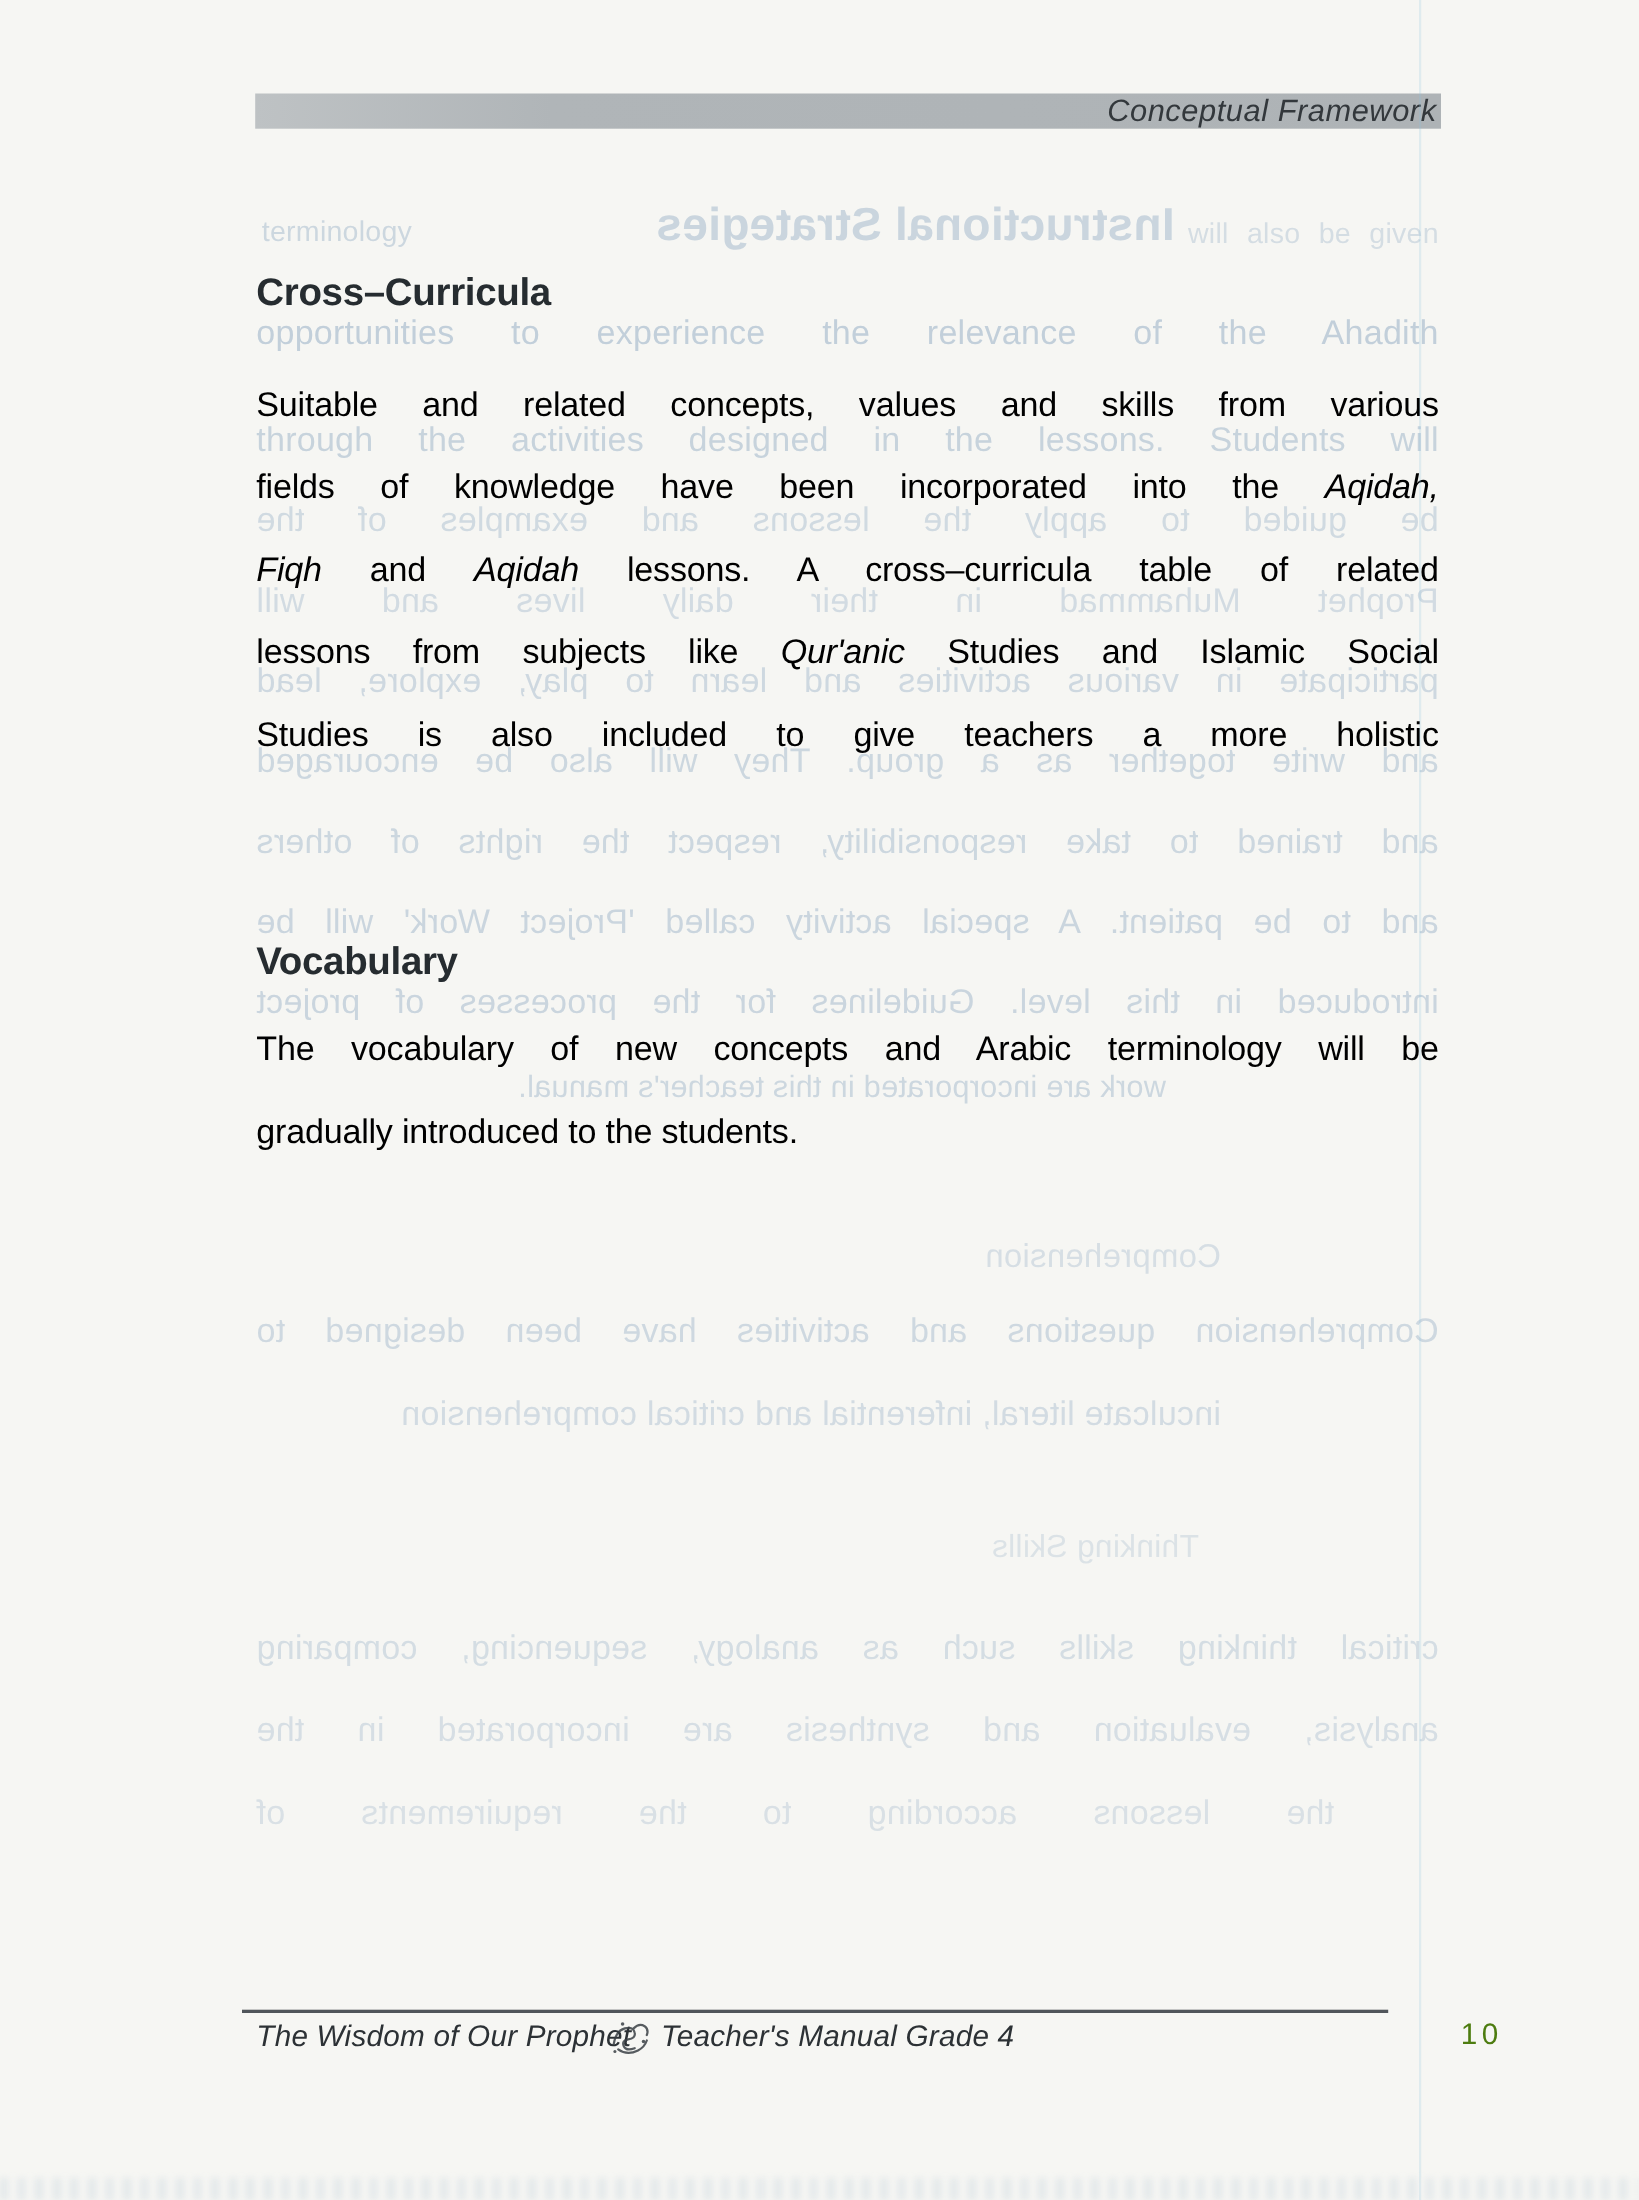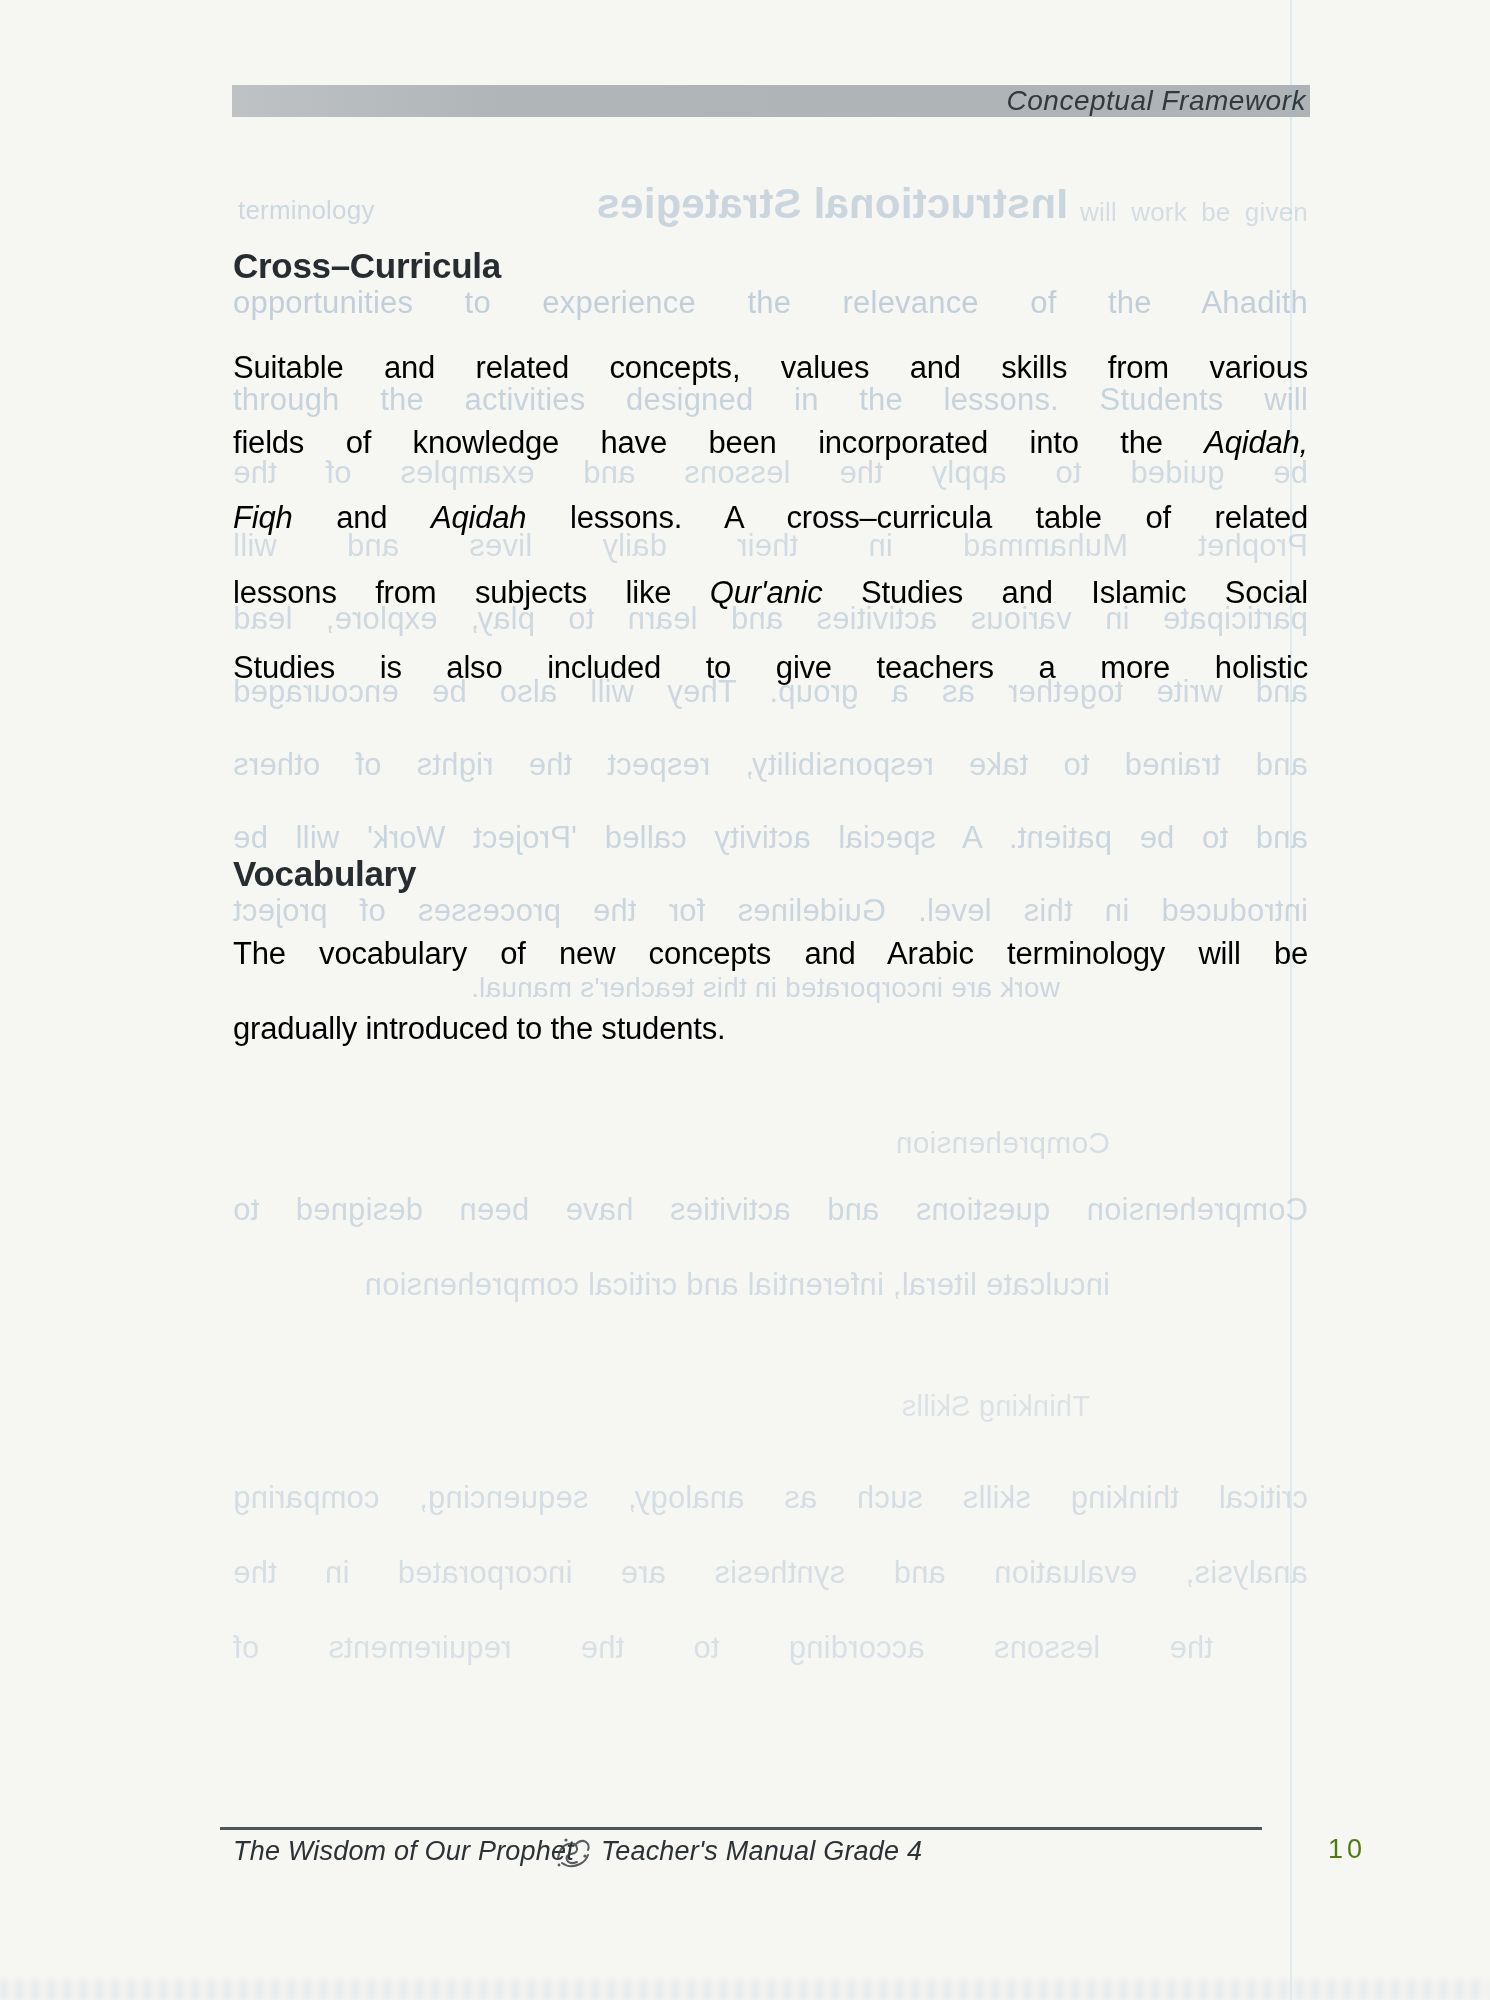--- a/index.html
+++ b/index.html
@@ -81,21 +81,21 @@
 
 <div id="canvas">
 
   <div class="header-bar">
     <span class="header-label">Conceptual Framework</span>
   </div>
 
   <div id="ghost-layer">
       <div class="ghostline" style="left: 238px; top: 196px; width: 230px; font-size: 26px; opacity: 0.4;">terminology</div>
       <div class="ghostline mir b" style="left: 468px; top: 180px; width: 600px; font-size: 42px; opacity: 0.42;">Instructional Strategies</div>
-      <div class="ghostline just" style="left: 1080px; top: 198px; width: 228px; font-size: 26px; opacity: 0.32;">will work be given</div>
+      <div class="ghostline just" style="left: 1080px; top: 198px; width: 228px; font-size: 26px; opacity: 0.32;">will also be given</div>
       <div class="ghostline just" style="left: 233px; top: 382px; width: 1075px; font-size: 31px; opacity: 0.45;">through the activities designed in the lessons. Students will</div>
       <div class="ghostline just" style="left: 233px; top: 285px; width: 1075px; font-size: 31px; opacity: 0.5;">opportunities to experience the relevance of the Ahadith</div>
       <div class="ghostline mir just" style="left: 233px; top: 455px; width: 1075px; font-size: 31px; opacity: 0.36;">be guided to apply the lessons and examples of the</div>
       <div class="ghostline mir just" style="left: 233px; top: 528px; width: 1075px; font-size: 31px; opacity: 0.34;">Prophet Muhammad in their daily lives and will</div>
       <div class="ghostline mir just" style="left: 233px; top: 601px; width: 1075px; font-size: 31px; opacity: 0.38;">participate in various activities and learn to play, explore, lead</div>
       <div class="ghostline mir just" style="left: 233px; top: 674px; width: 1075px; font-size: 31px; opacity: 0.4;">and write together as a group. They will also be encouraged</div>
       <div class="ghostline mir just" style="left: 233px; top: 747px; width: 1075px; font-size: 31px; opacity: 0.4;">and trained to take responsibility, respect the rights of others</div>
       <div class="ghostline mir just" style="left: 233px; top: 820px; width: 1075px; font-size: 31px; opacity: 0.42;">and to be patient. A special activity called 'Project Work' will be</div>
       <div class="ghostline mir just" style="left: 233px; top: 893px; width: 1075px; font-size: 31px; opacity: 0.42;">introduced in this level. Guidelines for the processes of project</div>
       <div class="ghostline mir" style="left: 440px; top: 972px; width: 620px; font-size: 28px; opacity: 0.4;">work are incorporated in this teacher's manual.</div>

